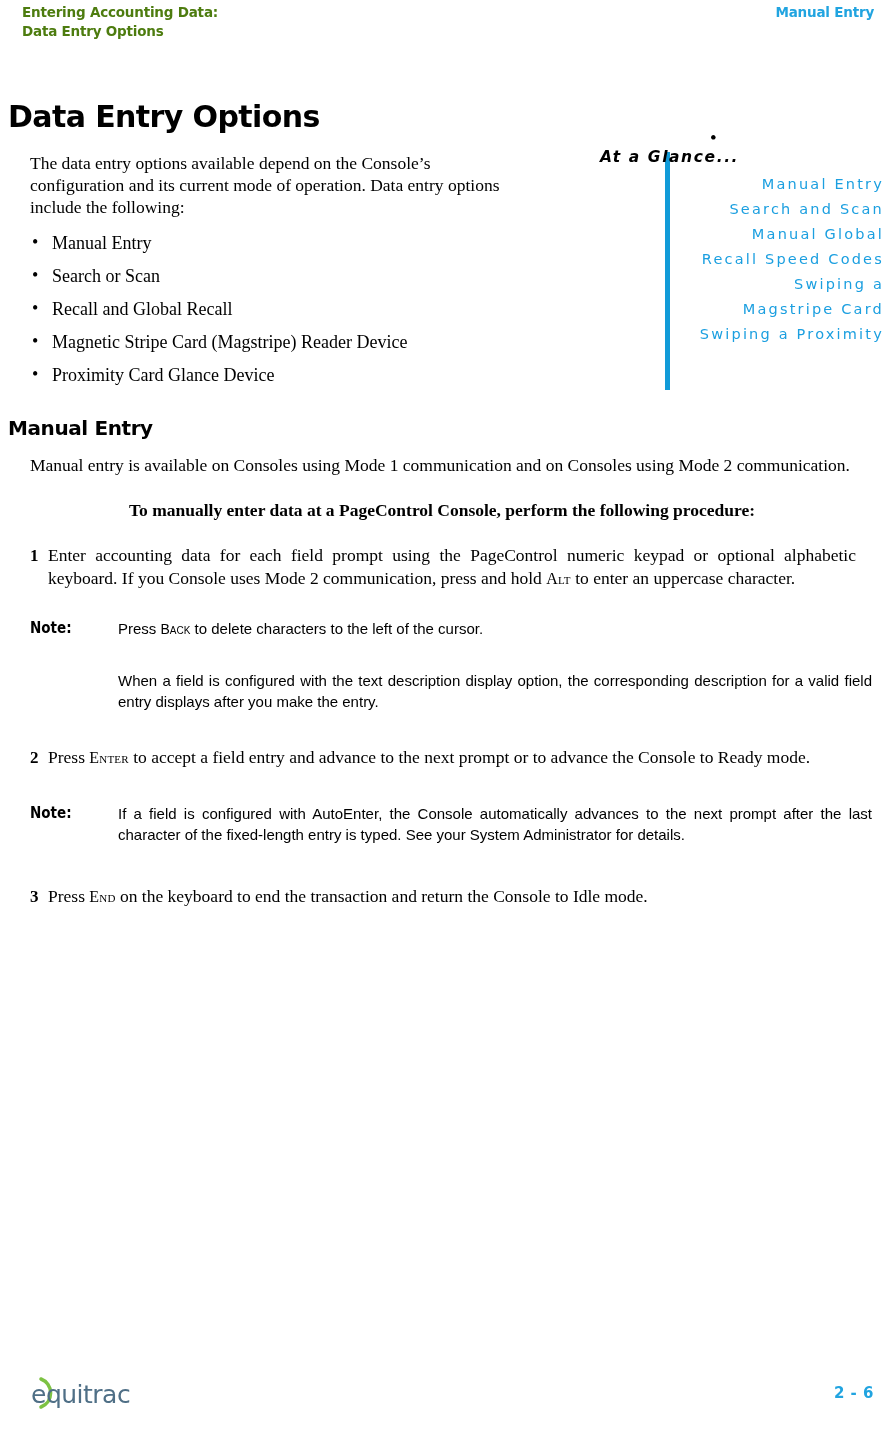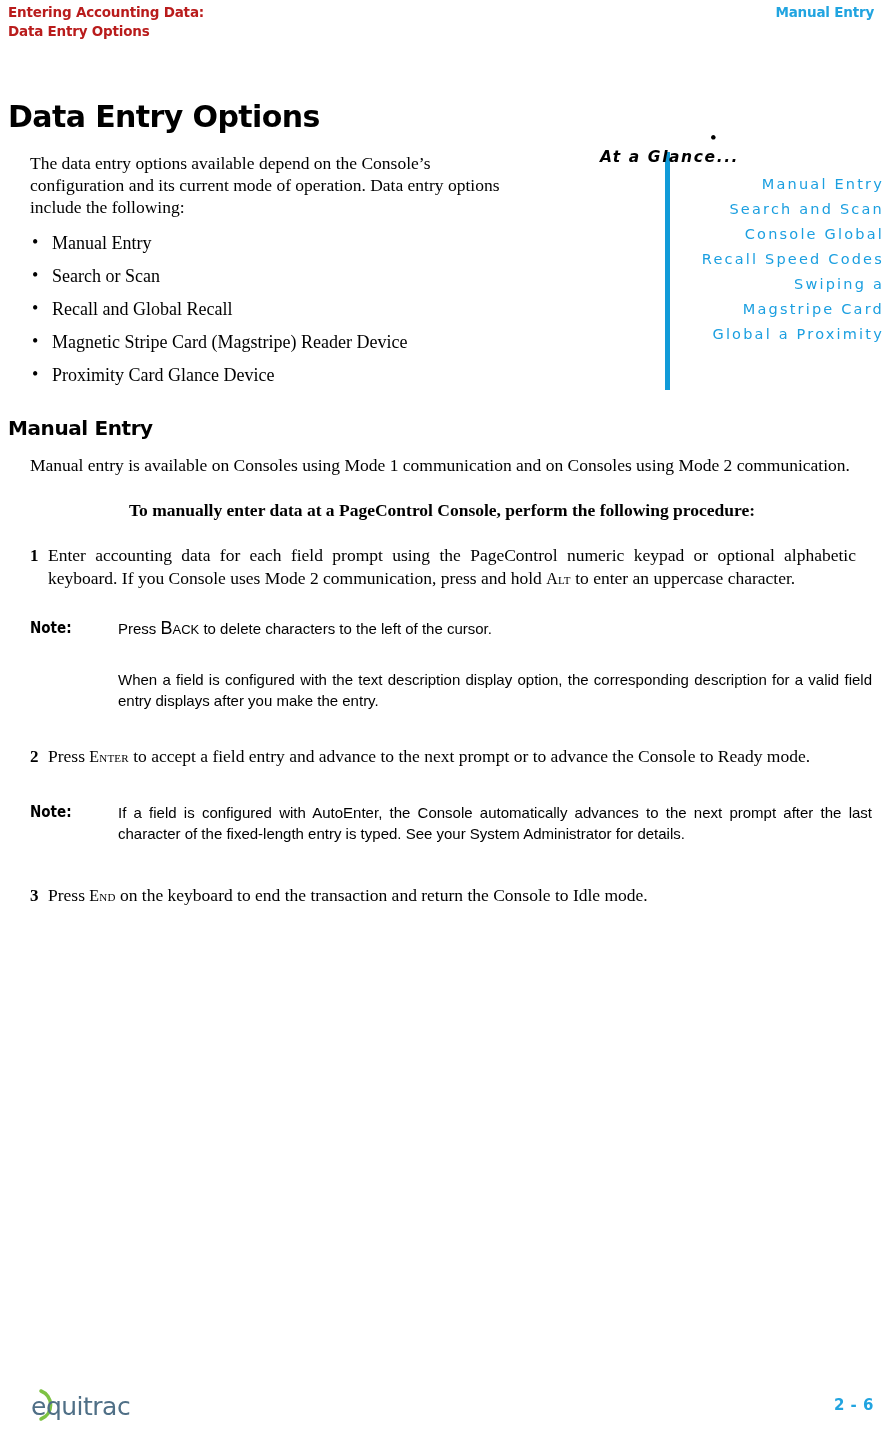--- a/index.html
+++ b/index.html
@@ -19,28 +19,28 @@
   
   .page-header {
     position: absolute;
     top: 0;
     left: 0;
     width: 884px;
     height: 44px;
   }
   .hdr-left {
     position: absolute;
-    left: 8px;
+    left: 22px;
     top: 3px;
     width: 420px;
     font-family: "DejaVu Sans", sans-serif;
     font-weight: bold;
     font-size: 13.5px;
     line-height: 19px;
-    color: #b91c1c;
+    color: #4d7c0f;
     letter-spacing: -0.2px;
   }
   .hdr-right {
     position: absolute;
     right: 10px;
     top: 3px;
     font-family: "DejaVu Sans", sans-serif;
     font-weight: bold;
     font-size: 13.5px;
     line-height: 19px;
@@ -158,21 +158,21 @@
   .note .note-body {
     margin-left: 88px;
     font-family: "Liberation Sans Narrow", "Liberation Sans", sans-serif;
     font-size: 15px;
     line-height: 21px;
     text-align: justify;
   }
   .note .note-body.nj { text-align: left; }
   .note .note-body .sck {
     font-variant: small-caps;
-    font-size: 18px;
+    font-size: 14px;
     margin-top: 40px;
   }
   .note-gap { height: 30px; }
 
   
   .glance {
     position: absolute;
     left: 600px;
     top: 128px;
     width: 284px;
@@ -222,21 +222,21 @@
     line-height: 25px;
     letter-spacing: 2.2px;
     color: #1B9FE0;
     white-space: nowrap;
   }
 
   
   .page-footer {
     position: absolute;
     left: 0;
-    bottom: 4px;
+    bottom: 16px;
     width: 884px;
     height: 60px;
   }
   .logo {
     position: absolute;
     left: 10px;
     bottom: 10px;
     width: 160px;
     height: 42px;
   }
@@ -263,25 +263,25 @@
   <div class="hdr-right">Manual Entry</div>
 </div>
 
 <div class="glance">
   <div class="glance-bullet">•</div>
   <div class="glance-bar"></div>
   <div class="glance-title">At a Glance...</div>
   <div class="glance-items">
     <div>Manual Entry</div>
     <div>Search and Scan</div>
-    <div>Console Global</div>
+    <div>Manual Global</div>
     <div>Recall Speed Codes</div>
     <div>Swiping a</div>
     <div>Magstripe Card</div>
-    <div>Global a Proximity</div>
+    <div>Swiping a Proximity</div>
   </div>
 </div>
 
 <div class="content">
 
   <h1 class="chapter-title">Data Entry Options</h1>
 
   <p class="intro">The data entry options available depend on the Console’s configuration and its current mode of operation. Data entry options include the following:</p>
 
   <ul class="opt-list">

